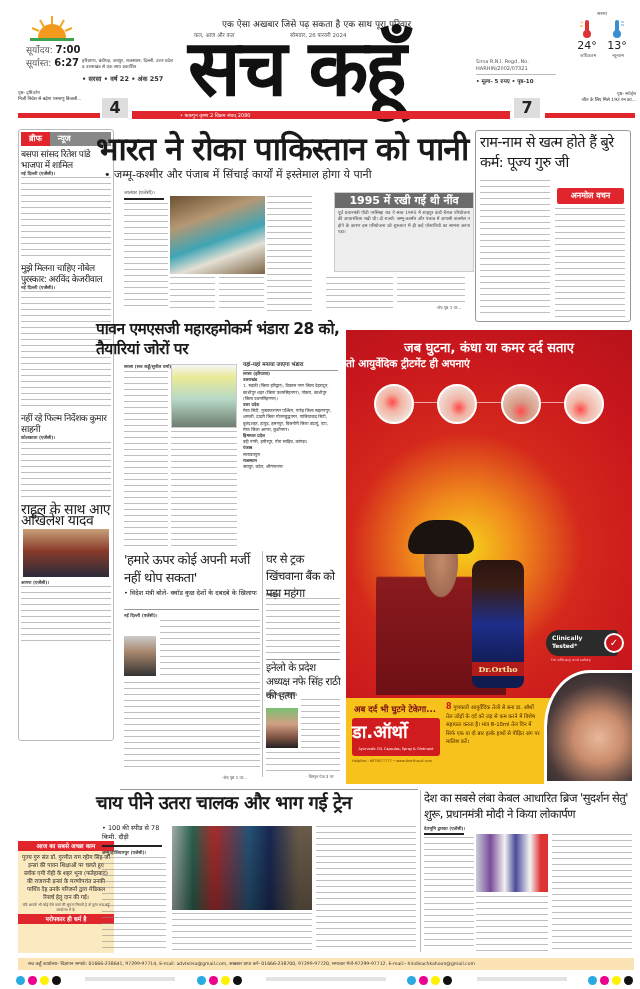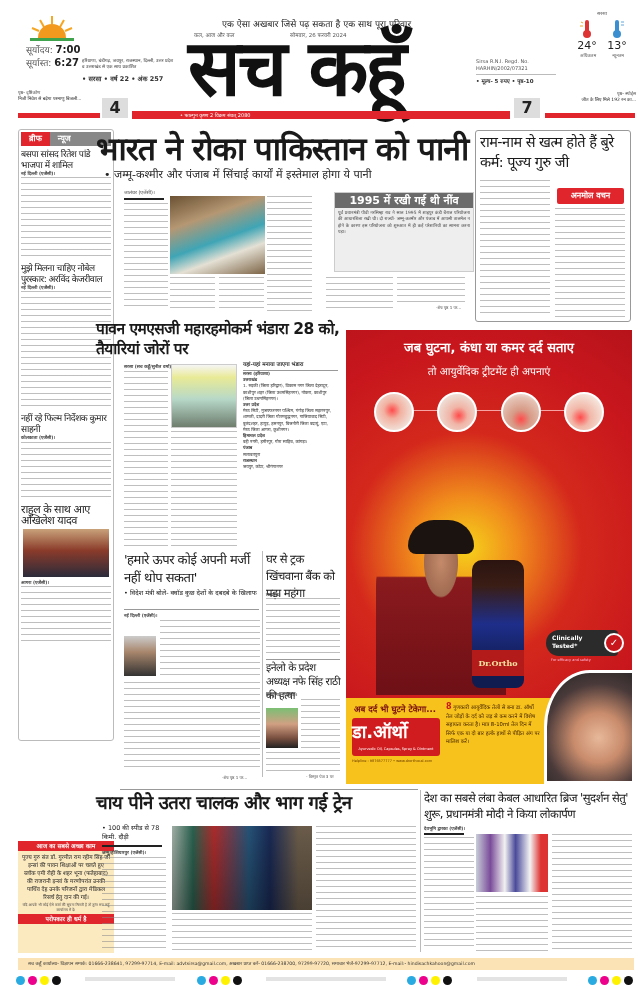--- a/index.html
+++ b/index.html
@@ -111,21 +111,21 @@
     <div class="hd" style="font-size:9px;line-height:11px;font-weight:normal">मुझे मिलना चाहिए नोबेल पुरस्कार: अरविंद केजरीवाल</div>
     <div class="smtxt" style="font-weight:bold">नई दिल्ली (एजेंसी)।</div>
     <div class="fakelines" style="height:120px"></div>
   </div>
   <div style="margin-top:2px">
     <div class="hd" style="font-size:9px;line-height:11px;font-weight:normal">नहीं रहे फिल्म निर्देशक कुमार साहनी</div>
     <div class="smtxt" style="font-weight:bold">कोलकाता (एजेंसी)।</div>
     <div class="fakelines" style="height:60px"></div>
   </div>
   <div style="margin-top:2px">
-    <div class="hd" style="font-size:11px;line-height:11px;font-weight:normal">राहुल के साथ आए अखिलेश यादव</div>
+    <div class="hd" style="font-size:14px;line-height:11px;font-weight:normal">राहुल के साथ आए अखिलेश यादव</div>
     <div style="height:48px;margin:3px 2px;background:linear-gradient(180deg,#c9a27a 0%,#8a3b2a 45%,#2b2b3b 100%)"></div>
     <div class="smtxt" style="font-weight:bold">आगरा (एजेंसी)।</div>
     <div class="fakelines" style="height:60px"></div>
   </div>
 </div>
 
 <div class="abs" style="left:18px;top:841px;width:96px;height:112px;background:#fbe9c0">
   <div style="background:#e0262c;color:#fff;font-size:6px;font-weight:bold;text-align:center;line-height:10px">आज का सबसे अच्छा काम</div>
   <div style="font-size:5.6px;line-height:8px;text-align:center;padding:2px 4px;color:#222">पूज्य गुरु संत डॉ. गुरमीत राम रहीम सिंह जी इन्सां की पावन शिक्षाओं पर चलते हुए ब्लॉक एमी रोही के शहर भूना (फतेहाबाद) की राजरानी इन्सां के मरणोपरांत उनकी पार्थिव देह उनके परिजनों द्वारा मेडिकल रिसर्च हेतु दान की गई।</div>
   <div style="font-size:3.6px;line-height:4.6px;text-align:center;padding:0 3px;color:#444">यदि आपके भी कोई ऐसे कार्य की सूचना मिलती है तो तुरंत सच कहूँ कार्यालय में दें।</div>
@@ -194,35 +194,35 @@
 
 <div class="abs hd" style="left:266px;top:660px;width:75px;font-size:10.5px;line-height:14px;font-weight:normal">इनेलो के प्रदेश अध्यक्ष नफे सिंह राठी की हत्या</div>
 <div class="abs" style="left:266px;top:691px;font-size:4.3px;color:#444;font-weight:bold">बहादुरगढ़ (एजेंसी)।</div>
 <div class="abs" style="left:266px;top:708px;width:32px;height:40px;background:linear-gradient(180deg,#7bbf74 0%,#d1a083 40%,#7a5040 75%,#222 100%)"></div>
 <div class="abs fakelines" style="left:301px;top:699px;width:39px;height:52px"></div>
 <div class="abs fakelines" style="left:266px;top:752px;width:74px;height:22px"></div>
 <div class="abs" style="left:306px;top:774px;font-size:4px;color:#444">- विस्तृत पेज 3 पर</div>
 
 <div class="abs" style="left:346px;top:330px;width:286px;height:454px;background:radial-gradient(circle at 42% 48%,#f6d21a 0%,#f08a1c 18%,#d4281c 40%,#c8161d 70%,#b3121a 100%);overflow:hidden">
   <div style="text-align:center;color:#fff;font-size:13px;font-weight:bold;margin-top:8px">जब घुटना, कंधा या कमर दर्द सताए</div>
-  <div style="text-align:center;color:#fff;font-size:10.5px;font-weight:normal;margin-top:8px">तो आयुर्वेदिक ट्रीटमेंट ही अपनाएं</div>
+  <div style="text-align:left;color:#fff;font-size:10.5px;font-weight:bold;margin-top:0">तो आयुर्वेदिक ट्रीटमेंट ही अपनाएं</div>
 
   <div style="position:relative;display:flex;justify-content:space-around;padding:0 16px;margin-top:14px">
     <div class="abs" style="left:30px;right:30px;top:18px;border-top:1px solid #f7a3a3"></div>
     <div style="width:40px;height:40px;border-radius:50%;background:radial-gradient(circle at 45% 45%,#ff4b4b 0%,#f2b0a0 30%,#f1ddd4 70%,#fff 100%);border:2px solid #fff;position:relative"></div>
     <div style="width:40px;height:40px;border-radius:50%;background:radial-gradient(circle at 55% 60%,#ff4b4b 0%,#f0b4a6 30%,#eedbd2 70%,#fff 100%);border:2px solid #fff;position:relative"></div>
     <div style="width:40px;height:40px;border-radius:50%;background:radial-gradient(circle at 50% 70%,#ff4b4b 0%,#d79a86 30%,#e4c2b4 70%,#fff 100%);border:2px solid #fff;position:relative"></div>
     <div style="width:40px;height:40px;border-radius:50%;background:radial-gradient(circle at 40% 65%,#ff4b4b 0%,#f1b7a8 30%,#f5e0d6 70%,#fff 100%);border:2px solid #fff;position:relative"></div>
   </div>
 
   <div class="abs" style="left:30px;top:195px;width:130px;height:170px;background:radial-gradient(ellipse at 50% 22%,#c48a6a 0%,#a06b52 18%,transparent 19%),linear-gradient(180deg,transparent 0%,transparent 30%,#8a1a1e 31%,#6e1016 100%);border-radius:60px 60px 0 0"></div>
   <div class="abs" style="left:62px;top:190px;width:66px;height:34px;background:#1a1310;border-radius:32px 32px 10px 10px"></div>
 
   <div class="abs" style="left:126px;top:230px;width:52px;height:128px;background:linear-gradient(180deg,#2b1410 0%,#3a1d15 20%,#1e2e8a 50%,#101b4f 85%);border-radius:10px 10px 8px 8px">
-    <div style="position:absolute;bottom:12px;left:0;right:0;text-align:center;font-family:'DejaVu Serif',serif;color:#f6e4a0;font-size:8px;font-weight:bold;background:#b31a1a;padding:8px 0">Dr.Ortho</div>
+    <div style="position:absolute;bottom:12px;left:0;right:0;text-align:center;font-family:'DejaVu Serif',serif;color:#f6e4a0;font-size:8px;font-weight:bold;background:#b31a1a;padding:2px 0">Dr.Ortho</div>
   </div>
 
   <div class="abs" style="left:200px;top:300px;width:72px;height:26px;background:#2b2b2b;border-radius:13px 4px 4px 13px;color:#fff;font-size:6px;font-weight:bold;line-height:8px;padding:4px 0 0 6px">
     <div>Clinically</div>
     <div>Tested*</div>
     <div class="abs" style="right:-6px;top:3px;width:20px;height:20px;border-radius:50%;background:#c8161d;border:2px solid #fff;text-align:center;line-height:16px;font-size:10px">✓</div>
   </div>
   <div class="abs" style="left:205px;top:328px;font-size:3.5px;color:#fbd">For efficacy and safety</div>
 
   <div class="abs" style="left:0;top:368px;width:286px;height:86px;background:#f7c21b"></div>

